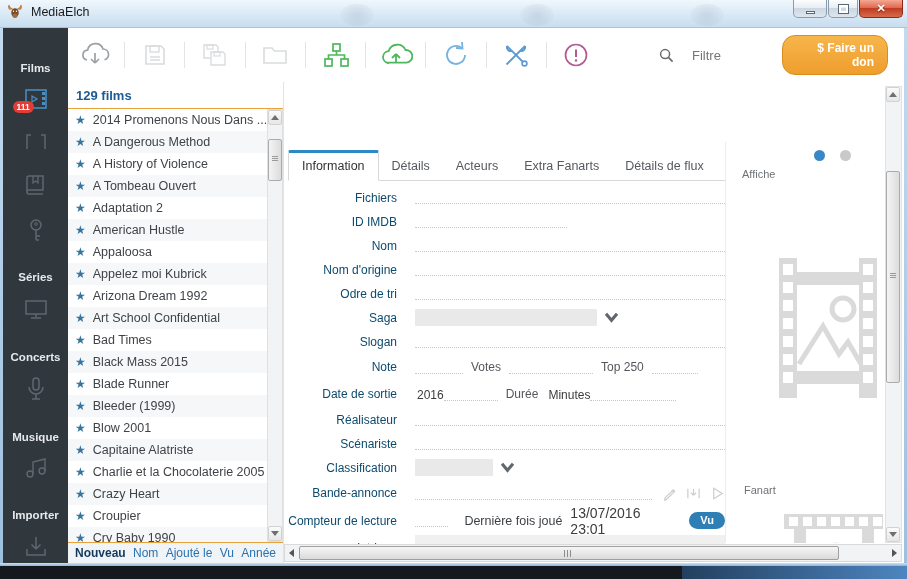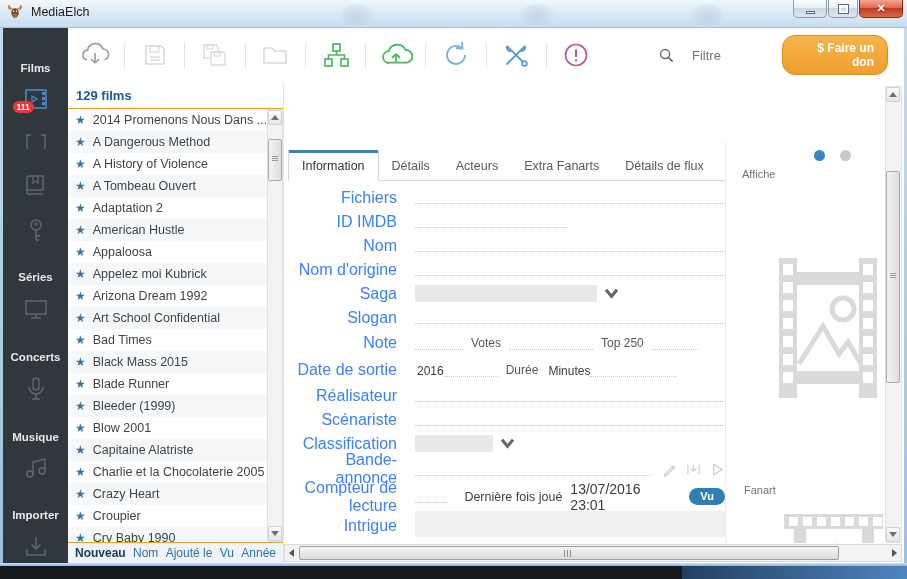--- a/index.html
+++ b/index.html
@@ -82,21 +82,21 @@
   .grip-h i { width:1px; height:7px; background:#8d8d8d; display:block; }
 
   
   .main { position:absolute; left:282px; top:54px; right:21px; bottom:20px; background:#fff; }
   .tabs { position:absolute; top:68px; left:3px; width:438px; display:flex; border-bottom:1px solid #d8d8d8; align-items:flex-end; }
   .tab { padding:6px 13px 7px; font-size:12.5px; color:#55595e; cursor:pointer; }
   .tab.active { border:1px solid #d8d8d8; border-top:3px solid #2f88c6; border-bottom:1px solid #fff; margin-bottom:-1px; border-radius:2px 2px 0 0; color:#333; background:#fff; }
 
   .form { position:absolute; top:104px; left:0; width:440px; }
   .frow { display:flex; align-items:center; height:23px; margin-bottom:1px; }
-  .flabel { width:112px; text-align:right; font-size:16px; color:#3b82f6; flex:none; }
+  .flabel { width:112px; text-align:right; font-size:12px; color:#0c4a6e; flex:none; }
   .farea { flex:1; margin-left:18px; display:flex; align-items:center; min-width:0; }
   .dotted { border-bottom:1px dotted #c6c6c6; height:13px; }
   .dotted.grow { flex:1; }
   .inline-lbl { font-size:12px; color:#53575c; margin:0 8px; white-space:nowrap; }
   .value-txt { font-size:12px; color:#3c3c3c; }
   .val-on-dots { display:flex; flex-direction:row; }
   .val-on-dots .value-txt { margin-bottom:-1px; padding-left:2px; }
   .select-box { background:#e9e9e9; height:17px; border-radius:1px; }
   .chev { margin-left:7px; flex:none; color:#60666b; }
   .mini-icons { display:flex; gap:9px; margin-left:10px; color:#c9ced3; align-items:center; }
@@ -446,20 +446,26 @@
             </span>
         </div>
         <div class="frow">
           <span class="flabel">Nom</span>
           <span class="farea">
               <span class="dotted grow"></span>
             </span>
         </div>
         <div class="frow">
           <span class="flabel">Nom d'origine</span>
+          <span class="farea">
+              <span class="dotted grow"></span>
+            </span>
+        </div>
+        <div class="frow">
+          <span class="flabel">Odre de tri</span>
           <span class="farea">
               <span class="dotted grow"></span>
             </span>
         </div>
         <div class="frow">
           <span class="flabel">Saga</span>
           <span class="farea">
             <span class="select-box" style="width:182px;"></span>
             <svg class="chev" width="15" height="11" viewBox="0 0 16 12">
                 <path d="M2 2 l6 7 6-7" fill="none" stroke="currentColor" stroke-width="3.4"></path>

